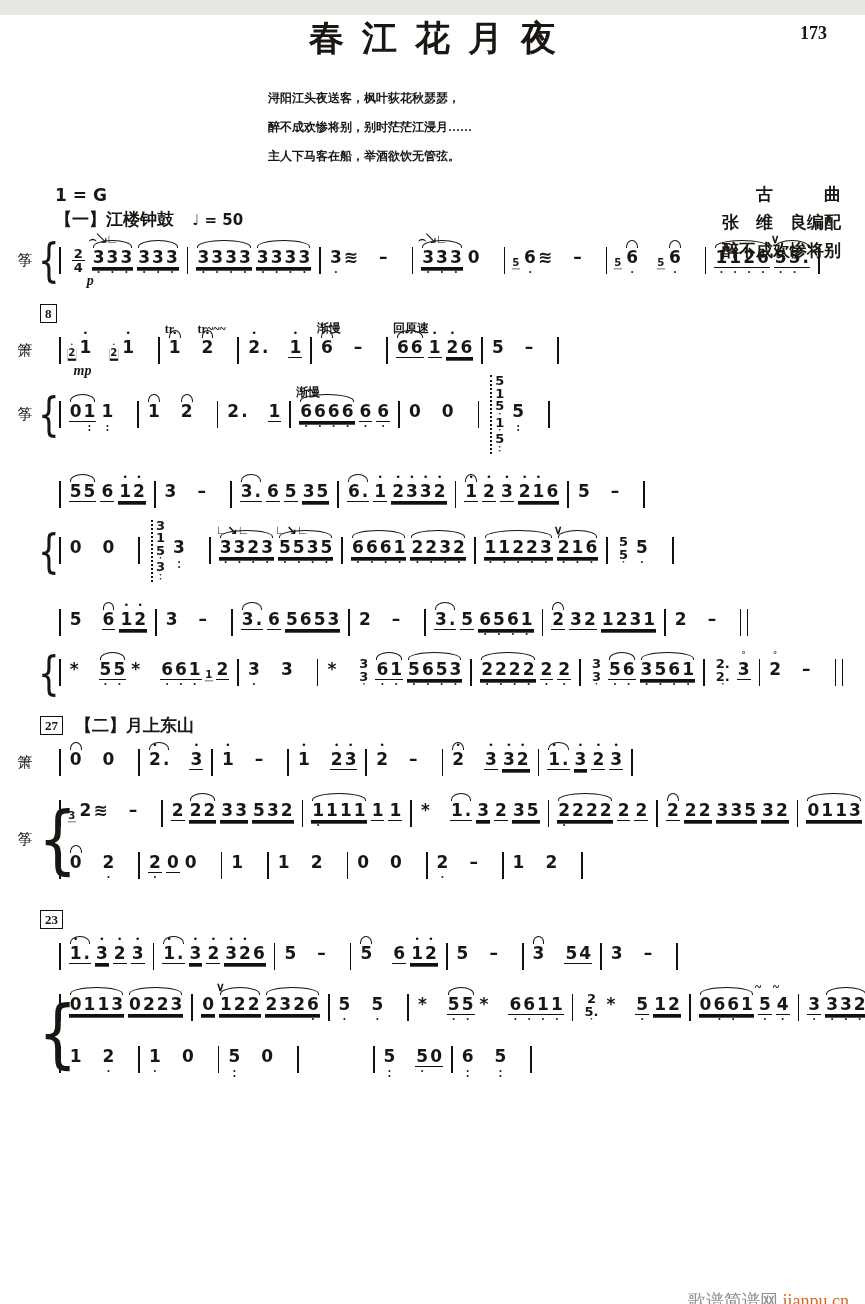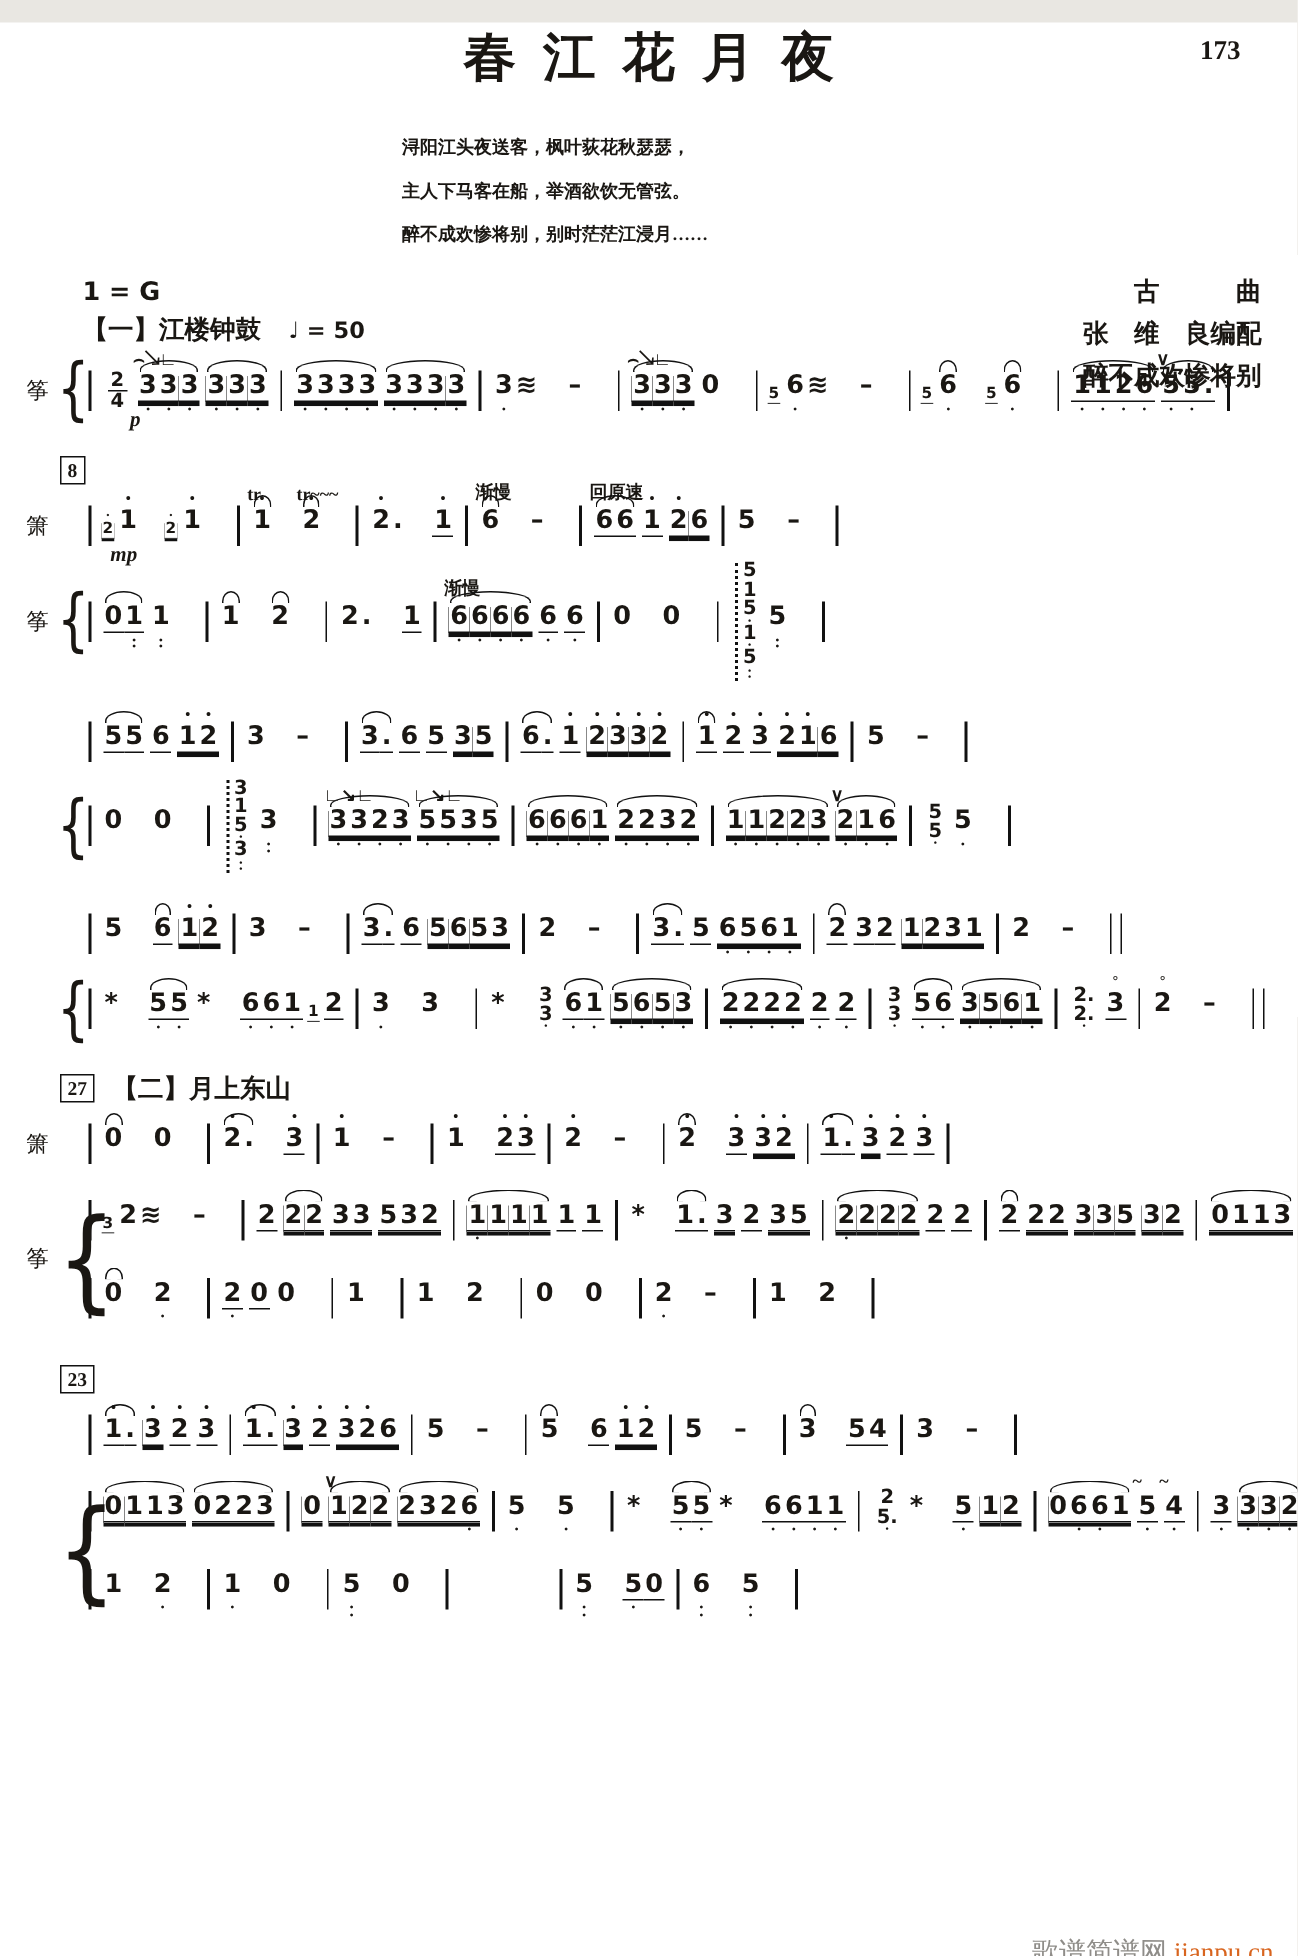--- a/index.html
+++ b/index.html
@@ -60,22 +60,22 @@
   .footer .domain{color:#d8651f;}
 </style>
 </head>
 <body>
 
 <div class="page">
   <div class="pageno">173</div>
   <div class="title">春江花月夜</div>
   <div class="poem">
     <div>浔阳江头夜送客，枫叶荻花秋瑟瑟，</div>
+    <div>醉不成欢惨将别，别时茫茫江浸月……</div>
     <div>主人下马客在船，举酒欲饮无管弦。</div>
-    <div>醉不成欢惨将别，别时茫茫江浸月……</div>
   </div>
   <div class="credits">
     <div>古　　　曲</div>
     <div>张　维　良编配</div>
     <div>醉不成欢惨将别</div>
   </div>
   <div class="keyline">1 = G</div>
   <div class="sectline">
     <span>【一】江楼钟鼓</span>
     <span class="tempo">♩ = 50</span>

